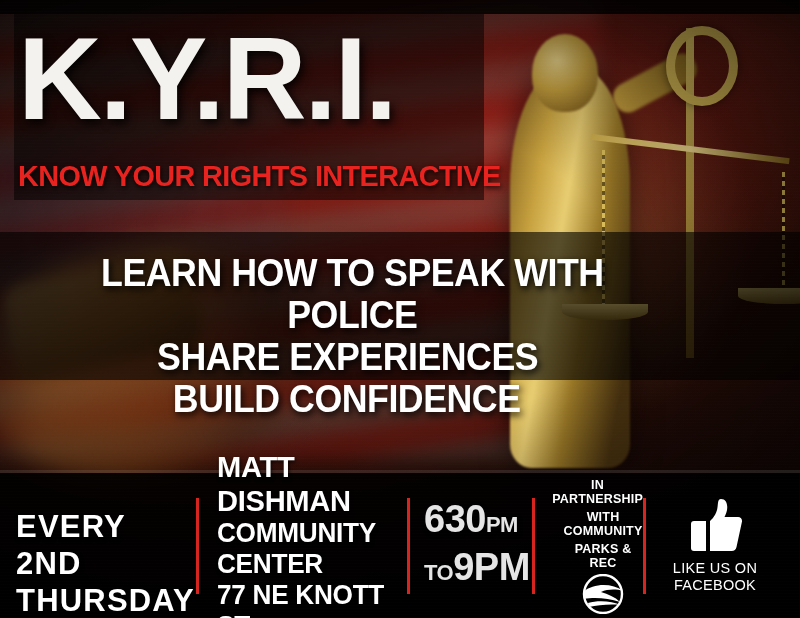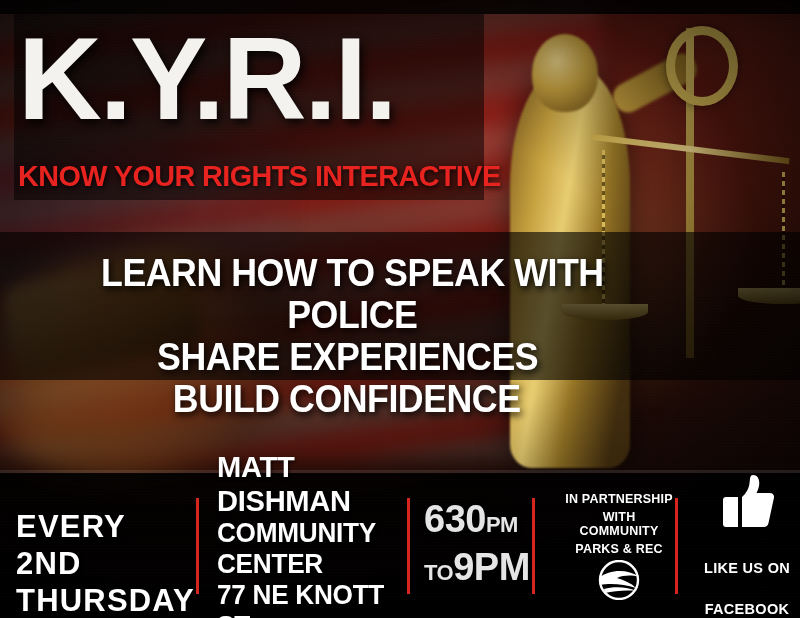--- a/index.html
+++ b/index.html
@@ -296,24 +296,24 @@
     font-family: "Liberation Sans", sans-serif;
     font-weight: bold;
     color: #e5e5e5;
     letter-spacing: -0.5px;
     text-shadow: 1px 2px 4px rgba(0,0,0,.8);
     white-space: nowrap;
   }
   .time-line .big { font-size: 38px; line-height: 42px; }
   .time-line .sm { font-size: 22px; line-height: 42px; }
   .cell-partner {
-    width: 140px;
+    width: 108px;
     padding-left: 28px;
     box-sizing: border-box;
-    align-items: center;
+    align-items: flex-end;
   }
   .partner-text {
     font-family: "Liberation Sans", sans-serif;
     font-weight: bold;
     font-size: 12.5px;
     line-height: 14px;
     letter-spacing: 0.2px;
     color: #fff;
     text-align: center;
     margin-bottom: 4px;
@@ -325,27 +325,26 @@
   }
   .cell-fb {
     width: 132px;
     align-items: center;
     padding-left: 6px;
     box-sizing: border-box;
   }
   .fb-icon { width: 58px; height: 56px; margin: 0 auto 7px auto; }
   .fb-text {
     font-family: "Liberation Sans", sans-serif;
-    font-weight: bold;
+    font-weight: normal;
     font-size: 14.5px;
     line-height: 17px;
     letter-spacing: .3px;
     color: #fff;
     text-align: center;
-    margin-top: 24px;
   }
   .grain {
     position: absolute; inset: 0;
     pointer-events: none;
     opacity: .18;
     background-image:
       repeating-linear-gradient(0deg, rgba(255,255,255,.035) 0 1px, rgba(0,0,0,0) 1px 3px);
   }
 </style>
 </head>

